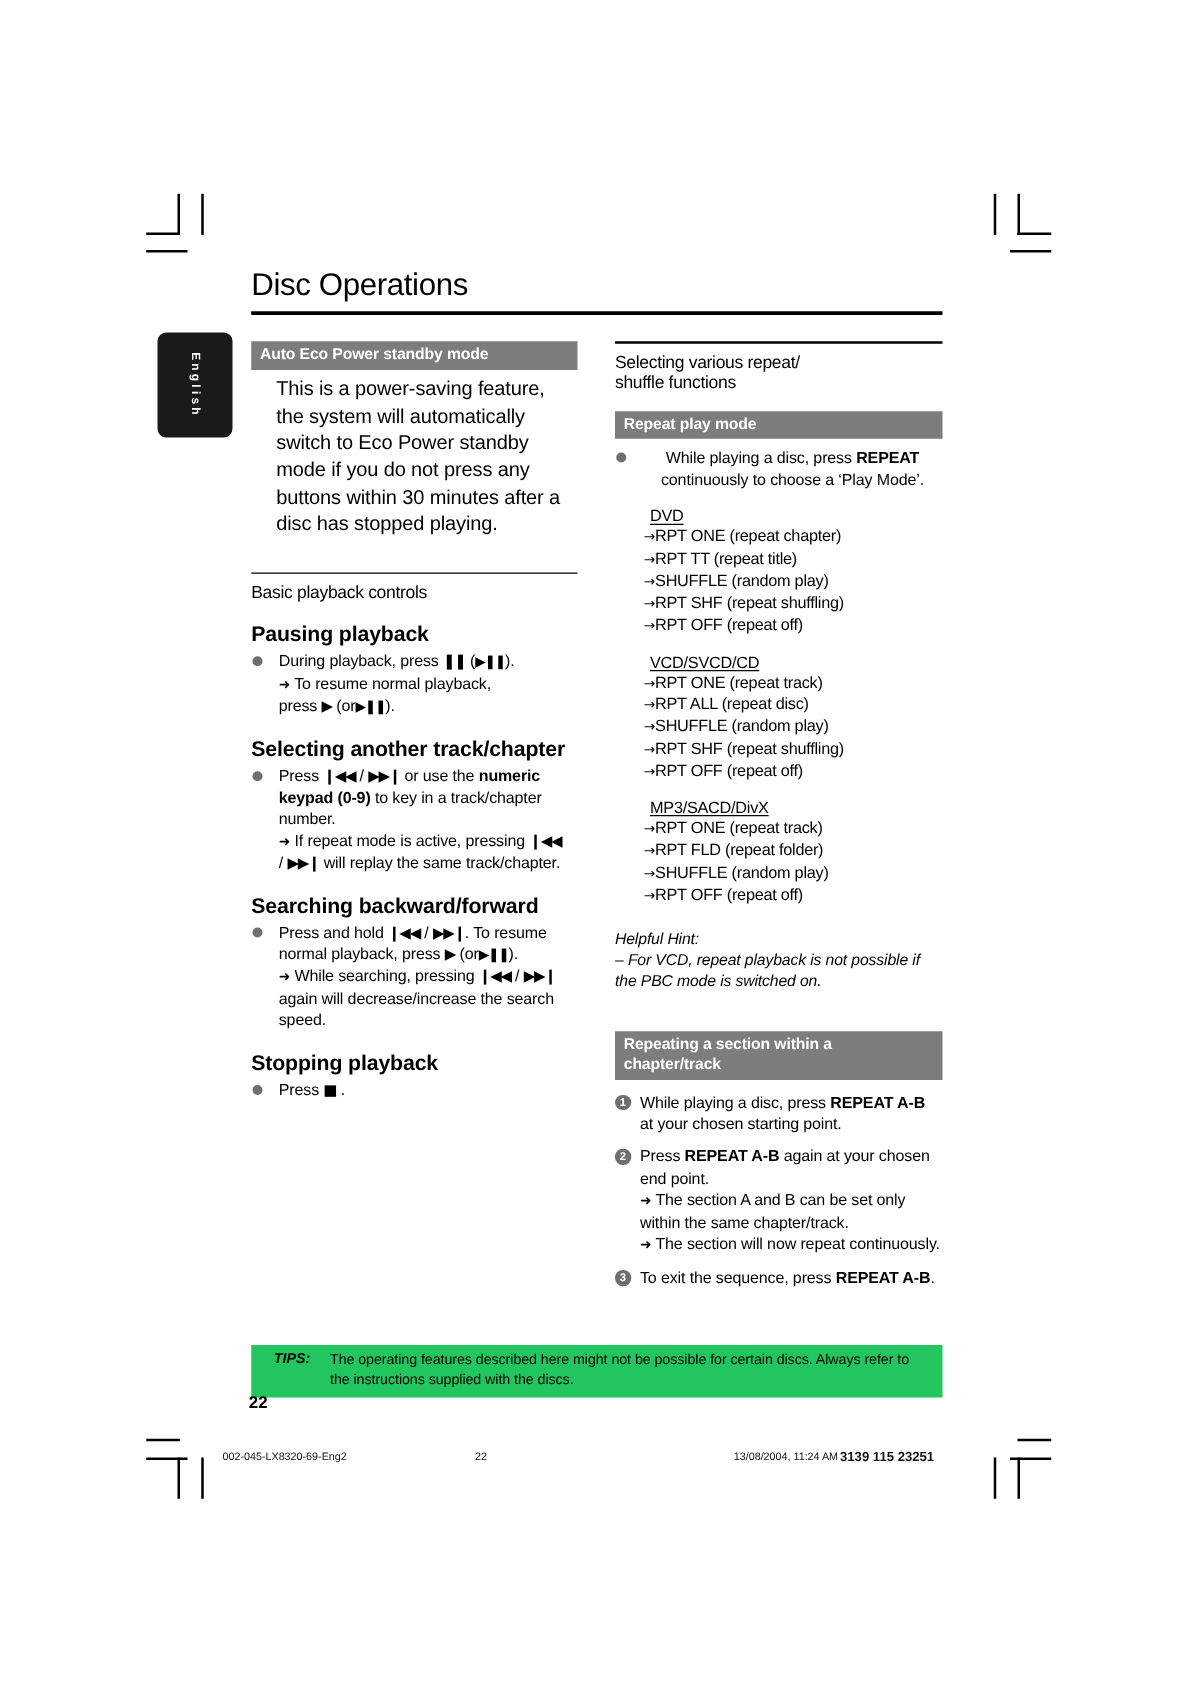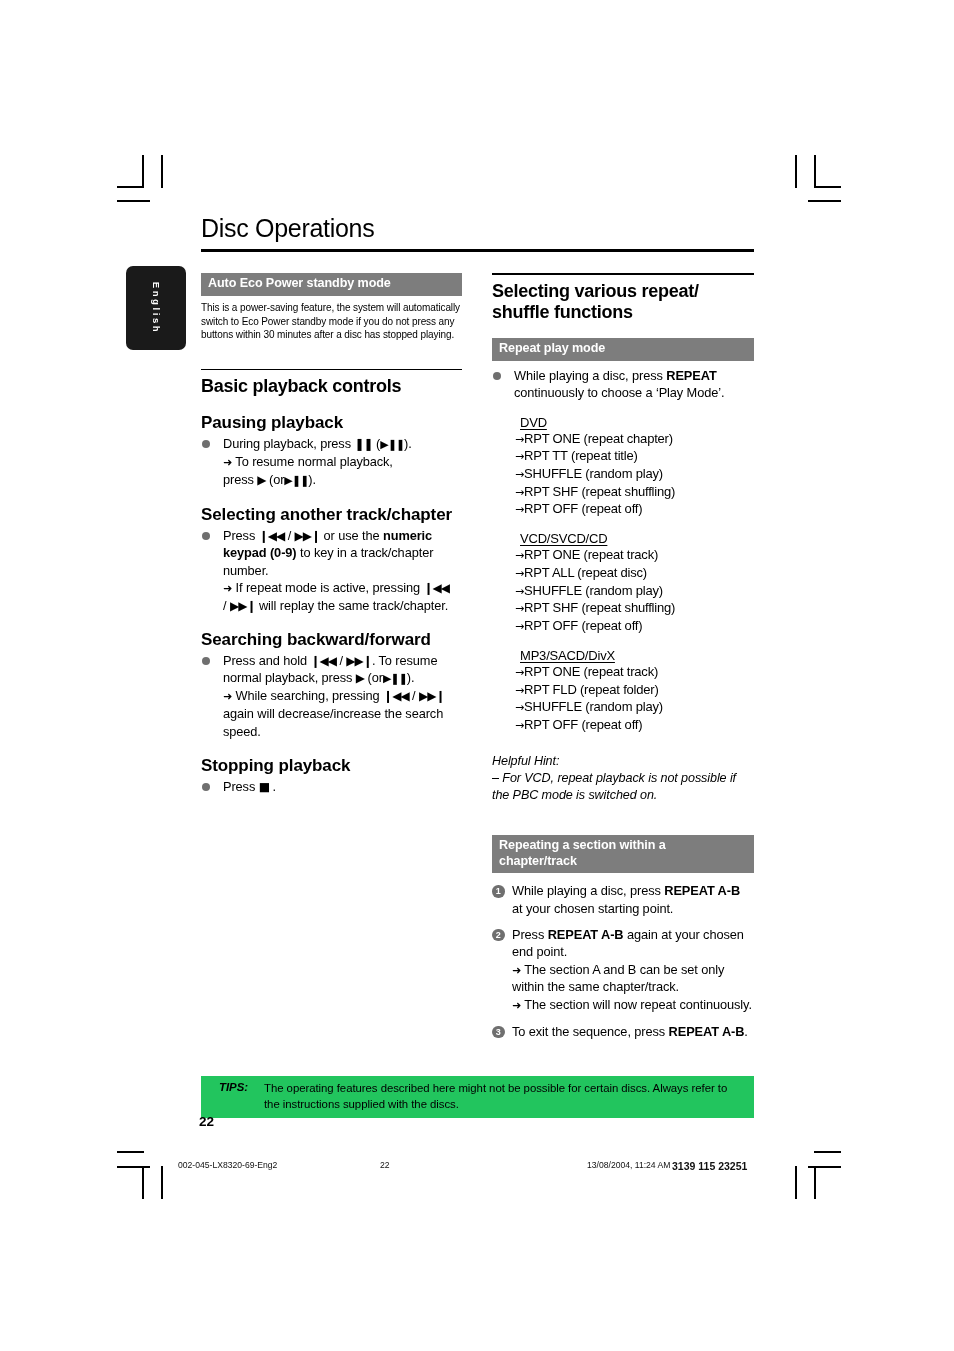--- a/index.html
+++ b/index.html
@@ -75,32 +75,33 @@
     color: #ffffff;
     font-size: 12.6px;
     font-weight: bold;
     padding: 3px 7px 4px 7px;
     line-height: 1.25;
     letter-spacing: -0.1px;
   }
 
   
   .body-text {
-    font-size: 10px;
+    font-size: 16px;
     line-height: 1.355;
     margin-top: 5px;
     letter-spacing: -0.1px;
+    margin-left: 20px;
   }
 
   
   .h2-wrap { margin-top: 27px; }
   .h2-rule { height: 1.4px; background: #000; width: 100%; }
   .h2 {
-    font-size: 18px;
-    font-weight: bold;
+    font-size: 14px;
+    font-weight: normal;
     margin-top: 6px;
     letter-spacing: -0.25px;
     line-height: 1.18;
   }
 
   
   .h3 {
     font-size: 17px;
     font-weight: bold;
     margin-top: 16px;
@@ -328,21 +329,21 @@
     <div class="col-right">
 
       <div class="h2-rule"></div>
       <div class="h2">
         <span>Selecting various repeat/</span><br>
         <span>shuffle functions</span>
       </div>
 
       <div class="bar" style="margin-top:15px;">Repeat play mode</div>
 
-      <div class="bitem" style="margin-top:6px;">
+      <div class="bitem" style="margin-top:6px;text-align:center;">
         <span class="bullet-dot"></span>
         <span>While playing a disc, press</span>
         <b>REPEAT</b><br>
         <span>continuously to choose a ‘Play Mode’.</span>
       </div>
 
       <div class="fmt">DVD</div>
       <ul class="modes">
         <li><span class="arrow">→</span><span>RPT ONE (repeat chapter)</span></li>
         <li><span class="arrow">→</span><span>RPT TT (repeat title)</span></li>

